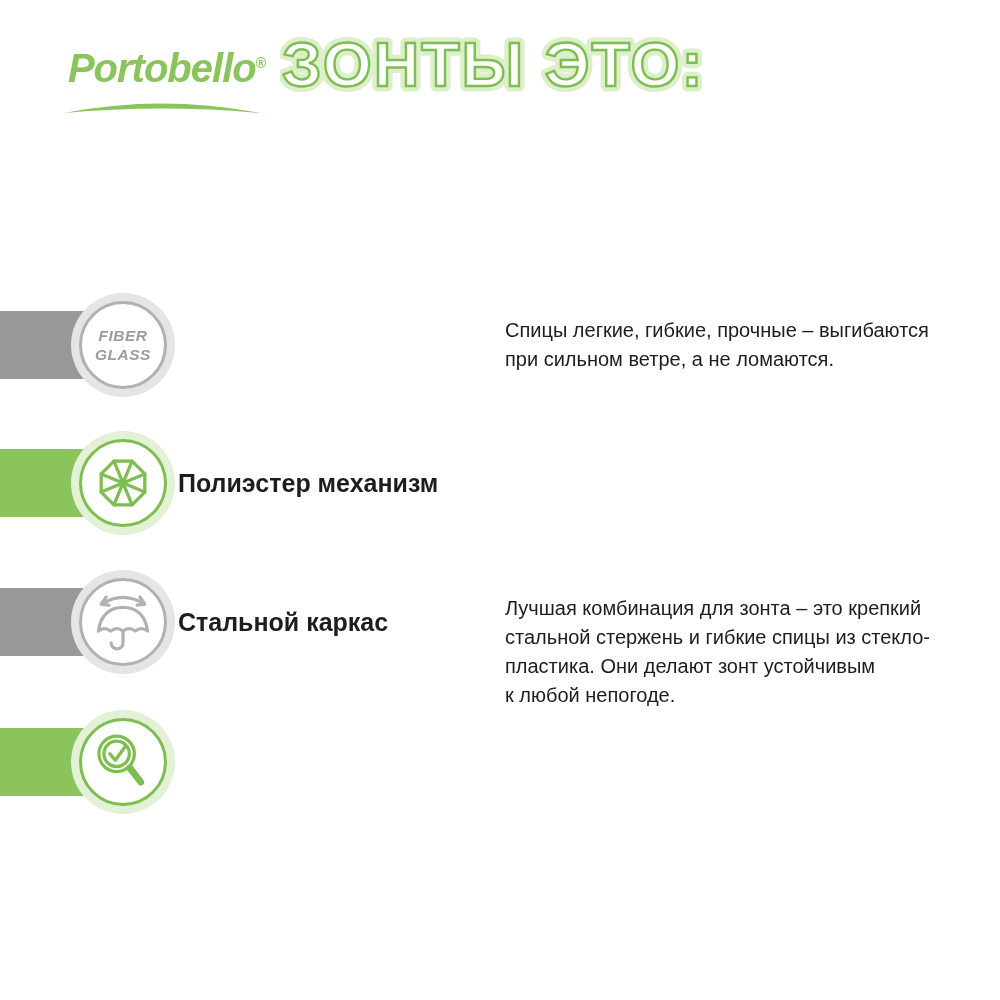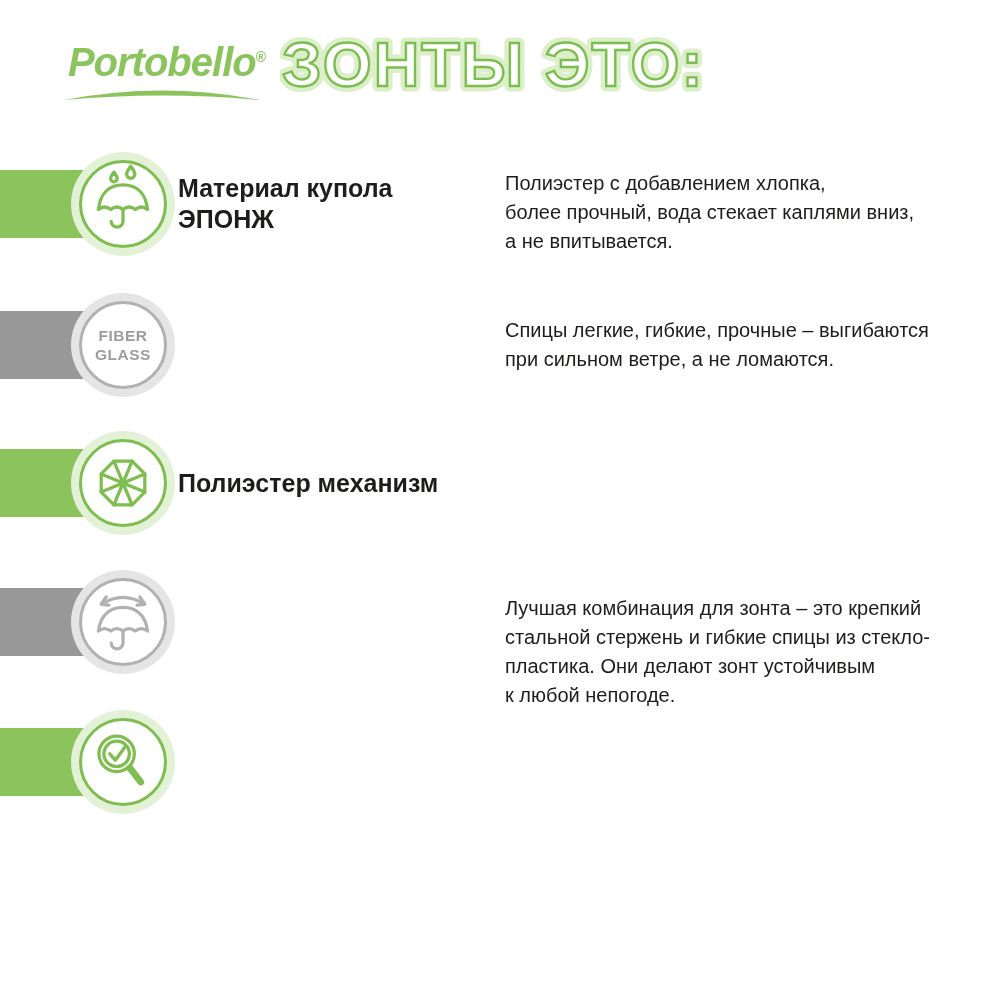--- a/index.html
+++ b/index.html
@@ -3,21 +3,21 @@
 <meta charset="utf-8">
 <style>
   html,body{margin:0;padding:0;background:#fff;}
   body{width:1000px;height:1000px;position:relative;overflow:hidden;
        font-family:"Liberation Sans",sans-serif;color:#1D1D1B;}
 
   .page{position:absolute;inset:0;background:#fff;}
 
   
   .logo{position:absolute;left:62px;top:34px;width:210px;text-align:center;}
-  .logo-text{font-style:italic;font-weight:bold;font-size:40px;line-height:46px;
+  .logo-text{font-style:italic;font-weight:bold;font-size:40px;line-height:59px;
              color:#8BC35C;letter-spacing:-1px;white-space:nowrap;}
   .logo-reg{font-size:14px;vertical-align:super;font-style:normal;letter-spacing:0;}
   .swoosh{display:block;margin-top:2px;}
 
   .headline-svg{position:absolute;left:280px;top:26px;}
   .headline-svg text{font-family:"Liberation Sans",sans-serif;font-weight:800;
                      font-size:63px;letter-spacing:2px;}
   .headline-glow{fill:none;stroke:#DCEFCA;stroke-width:11;stroke-linejoin:round;}
   .headline-main{fill:#ffffff;stroke:#7DBE50;stroke-width:2.4;}
 
@@ -28,21 +28,21 @@
   .bar{position:absolute;left:0;top:18px;width:104px;height:68px;}
   .green .bar{background:#8BC35C;}
   .gray  .bar{background:#989898;}
 
   .halo{position:absolute;left:71px;top:0;width:104px;height:104px;border-radius:50%;
         display:flex;align-items:center;justify-content:center;}
   .green .halo{background:#E3F1D7;}
   .gray  .halo{background:#E5E5E5;}
 
   .circle{width:88px;height:88px;border-radius:50%;background:#fff;box-sizing:border-box;
-          display:flex;align-items:center;justify-content:center;}
+          display:flex;align-items:center;justify-content:center;font-style:italic;}
   .green .circle{border:3.5px solid #7EBD4F;}
   .gray  .circle{border:3.5px solid #B1B1B1;}
 
   .icon{width:80px;height:80px;display:block;}
   .icon *{fill:none;stroke-width:3.6;stroke-linecap:round;stroke-linejoin:round;}
   .green .icon *{stroke:#7EBD4F;}
   .gray  .icon *{stroke:#B1B1B1;}
   .icon .thick{stroke-width:7.5;}
 
   .fiber-label{font-weight:bold;font-size:15.5px;line-height:19px;letter-spacing:.5px;
@@ -69,38 +69,20 @@
     <svg class="swoosh" width="200" height="16" viewBox="0 0 200 16">
       <path d="M2 13 Q100 -6 198 13 Q100 4 2 13 Z" fill="#8BC35C" stroke="none"></path>
     </svg>
   </div>
 
   <svg class="headline-svg" width="430" height="84" viewBox="0 0 430 84">
     <text class="headline-glow" x="2" y="60">ЗОНТЫ ЭТО:</text>
     <text class="headline-main" x="2" y="60">ЗОНТЫ ЭТО:</text>
   </svg>
 
-  <div class="row row1 green">
-    <div class="bar"></div>
-    <div class="halo">
-      <div class="circle">
-        <svg class="icon" viewBox="0 0 88 88">
-          <path d="M17 50 C19 31 30 23 44 23 C58 23 69 31 71 50 Q64.2 44.5 57.5 50 Q50.7 44.5 44 50 Q37.2 44.5 30.5 50 Q23.7 44.5 17 50 Z"></path>
-          <path d="M44 50 V63 a6.5 6.5 0 0 1 -13 0"></path>
-          <path d="M34 9 C35.9 11.8 37.6 13.6 37.6 16 A3.6 3.6 0 1 1 30.4 16 C30.4 13.6 32.1 11.8 34 9 Z"></path>
-          <path d="M52.5 2.5 C54.9 6 57 8.2 57 11.2 A4.5 4.5 0 1 1 48 11.2 C48 8.2 50.1 6 52.5 2.5 Z"></path>
-        </svg>
-      </div>
-    </div>
-    <h3 class="title">Материал купола
-ЭПОНЖ</h3>
-    <p class="desc">Полиэстер с добавлением хлопка,
-более прочный, вода стекает каплями вниз,
-а не впитывается.</p>
-  </div>
 
   <div class="row row2 gray">
     <div class="bar"></div>
     <div class="halo">
       <div class="circle">
         <div class="fiber-label">FIBER
 GLASS</div>
       </div>
     </div>
     <p class="desc">Спицы легкие, гибкие, прочные – выгибаются
@@ -126,20 +108,21 @@
       <div class="circle">
         <svg class="icon" viewBox="0 0 88 88">
           <path d="M17 54 C19 36 30 28 44 28 C58 28 69 36 71 54 Q64.2 48.5 57.5 54 Q50.7 48.5 44 54 Q37.2 48.5 30.5 54 Q23.7 48.5 17 54 Z"></path>
           <path d="M44 54 V67 a6.5 6.5 0 0 1 -13 0"></path>
           <path d="M21 24 Q44 10 67 24"></path>
           <polyline points="25.5,16.5 20,24.5 28.5,25.5"></polyline>
           <polyline points="62.5,16.5 68,24.5 59.5,25.5"></polyline>
         </svg>
       </div>
     </div>
+    <h3 class="title">Стальной каркас</h3>
     <p class="desc">Лучшая комбинация для зонта – это крепкий
 стальной стержень и гибкие спицы из стекло-
 пластика. Они делают зонт устойчивым
 к любой непогоде.</p>
   </div>
 
   <div class="row row5 green">
     <div class="bar"></div>
     <div class="halo">
       <div class="circle">

